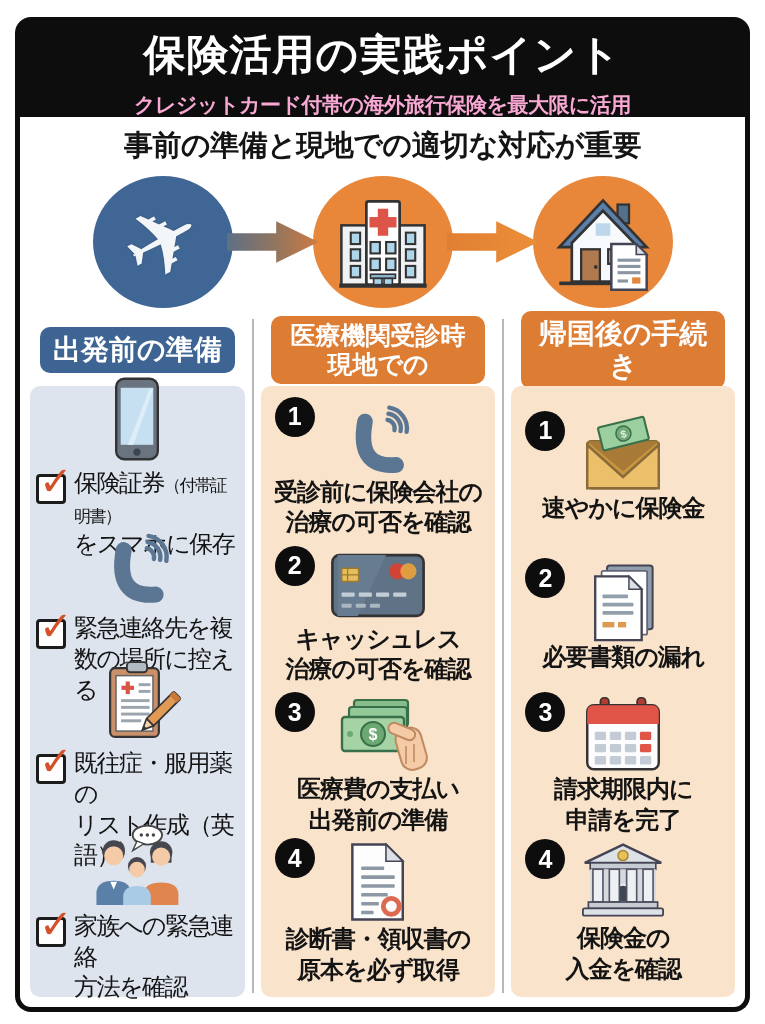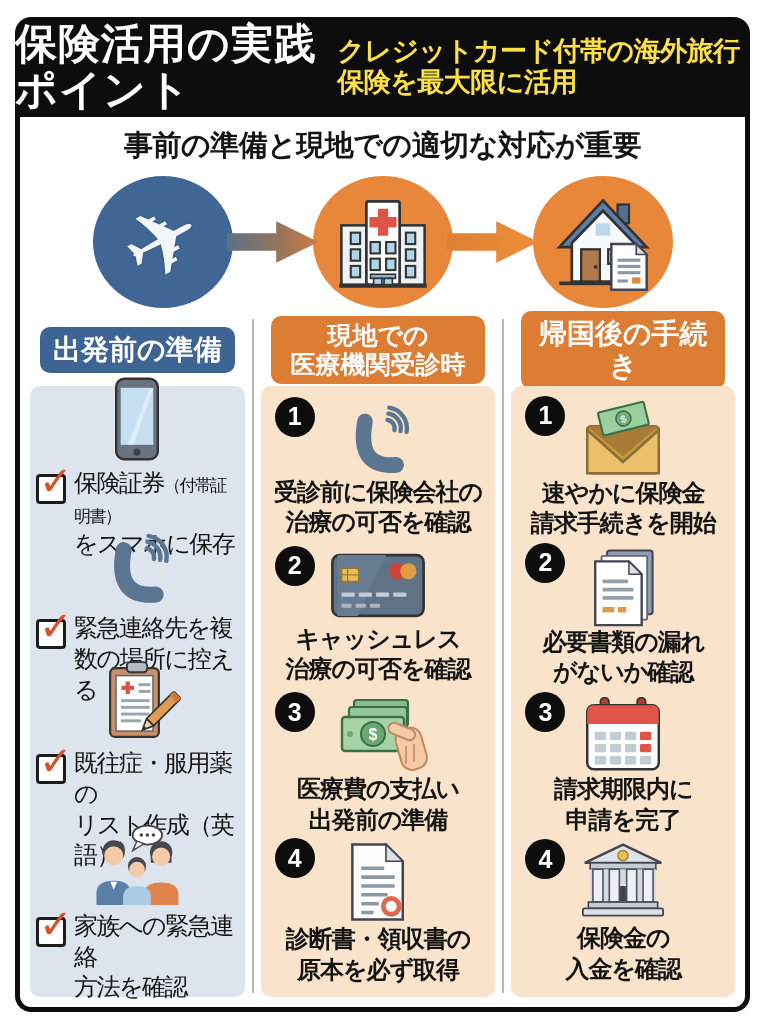--- a/index.html
+++ b/index.html
@@ -4,25 +4,25 @@
 <style>
   html,body{margin:0;padding:0;}
   body{
     width:765px;height:1024px;position:relative;background:#ffffff;
     font-family:"Liberation Sans","DejaVu Sans",sans-serif;color:#141414;
     -webkit-font-smoothing:antialiased;
   }
   .card{position:absolute;left:15px;top:17px;width:735px;height:995px;}
   .card-header{
     position:absolute;left:0;top:0;right:0;height:100px;background:#0d0d0d;
-    border-radius:16px 16px 0 0;display:flex;flex-direction:row;
+    border-radius:16px 16px 0 0;display:flex;flex-direction:column;
     align-items:center;justify-content:flex-end;gap:15px;
   }
   .main-title{color:#fff;font-size:42px;font-weight:bold;line-height:1.1;letter-spacing:1px;}
-  .sub-title{color:#fde047;font-size:27px;font-weight:bold;line-height:1.15;letter-spacing:-0.5px;}
+  .sub-title{color:#f9a8d4;font-size:21px;font-weight:bold;line-height:1.15;letter-spacing:-0.5px;}
   .card-body{
     position:absolute;left:0;top:100px;right:0;bottom:0;background:#ffffff;
     border:5px solid #0d0d0d;border-top:none;border-radius:0 0 16px 16px;
     box-sizing:border-box;display:flex;flex-direction:column;padding:6px 8px 10px;
   }
   .intro{height:46px;display:flex;align-items:center;justify-content:center;
     font-size:29px;font-weight:bold;letter-spacing:-0.5px;}
   
   .flow{height:146px;display:flex;align-items:center;justify-content:center;}
   .flow-circle{width:140px;height:132px;border-radius:50%;flex:none;
@@ -247,22 +247,22 @@
           </div>
 
         </div>
       </div>
 
       <div class="col-sep"></div>
 
       <div class="col col-mid">
         <div class="col-head-area">
           <div class="col-header orange two-line">
+            <div>医療機関受診時</div>
             <div>現地での</div>
-            <div>医療機関受診時</div>
           </div>
         </div>
         <div class="col-body peach-bg">
 
           <div class="item">
             <div class="icon-row">
               <div class="num-badge">1</div>
               <svg class="icon" width="84" height="78" viewBox="0 0 90 90">
                 <path d="M30,26 Q20,80 66,76" fill="none" stroke="#5b7693" stroke-width="18" stroke-linecap="round"></path>
                 <path d="M56,24 A10,10 0 0 1 64,36" fill="none" stroke="#5b7693" stroke-width="5" stroke-linecap="round"></path>
@@ -369,42 +369,40 @@
                 <g transform="rotate(-14 52 24)">
                   <rect x="26" y="9" width="50" height="25" rx="2" fill="#9ccf9f" stroke="#39704a" stroke-width="2.2"></rect>
                   <circle cx="51" cy="21.5" r="8" fill="#74ac79" stroke="#39704a" stroke-width="1.6"></circle>
                   <text x="51" y="26" text-anchor="middle" font-size="11" font-weight="bold" fill="#e6f2e6" font-family="Liberation Sans, DejaVu Sans, sans-serif">$</text>
                 </g>
                 <polygon points="12,34 50,68 88,34 88,80 12,80" fill="#ecc06a" stroke="#8a6b3a" stroke-width="2.6"></polygon>
               </svg>
             </div>
             <div class="item-text">
               <div>速やかに保険金</div>
-              <div>請求手続きを開始</div>
             </div>
           </div>
 
           <div class="item">
             <div class="icon-row">
               <div class="num-badge">2</div>
               <svg class="icon" width="88" height="82" viewBox="0 0 95 90">
                 <rect x="30" y="6" width="50" height="70" rx="3" fill="#8e9eac" stroke="#445" stroke-width="2.2"></rect>
                 <rect x="24" y="12" width="50" height="70" rx="2" fill="#ffffff" stroke="#667" stroke-width="2"></rect>
                 <path d="M17,18 h37 l14,14 v56 h-51 z" fill="#ffffff" stroke="#445" stroke-width="2.6"></path>
                 <polygon points="54,18 68,32 54,32" fill="#dce1e6" stroke="#445" stroke-width="1.6"></polygon>
                 <rect x="25" y="38" width="28" height="4" rx="1" fill="#93a0ac"></rect>
                 <rect x="25" y="47" width="34" height="4" rx="1" fill="#93a0ac"></rect>
                 <rect x="25" y="56" width="34" height="4" rx="1" fill="#93a0ac"></rect>
                 <rect x="25" y="68" width="13" height="6" fill="#dd9a4e"></rect>
                 <rect x="42" y="68" width="9" height="6" fill="#dd9a4e"></rect>
               </svg>
             </div>
             <div class="item-text">
               <div>必要書類の漏れ</div>
-              <div>がないか確認</div>
             </div>
           </div>
 
           <div class="item">
             <div class="icon-row">
               <div class="num-badge">3</div>
               <svg class="icon" width="96" height="80" viewBox="0 0 100 85">
                 <rect x="26" y="4" width="9" height="16" rx="4" fill="#b23c31" stroke="#333" stroke-width="1.8"></rect>
                 <rect x="65" y="4" width="9" height="16" rx="4" fill="#b23c31" stroke="#333" stroke-width="1.8"></rect>
                 <rect x="12" y="12" width="76" height="68" rx="7" fill="#fdfdfd" stroke="#333" stroke-width="2.6"></rect>

